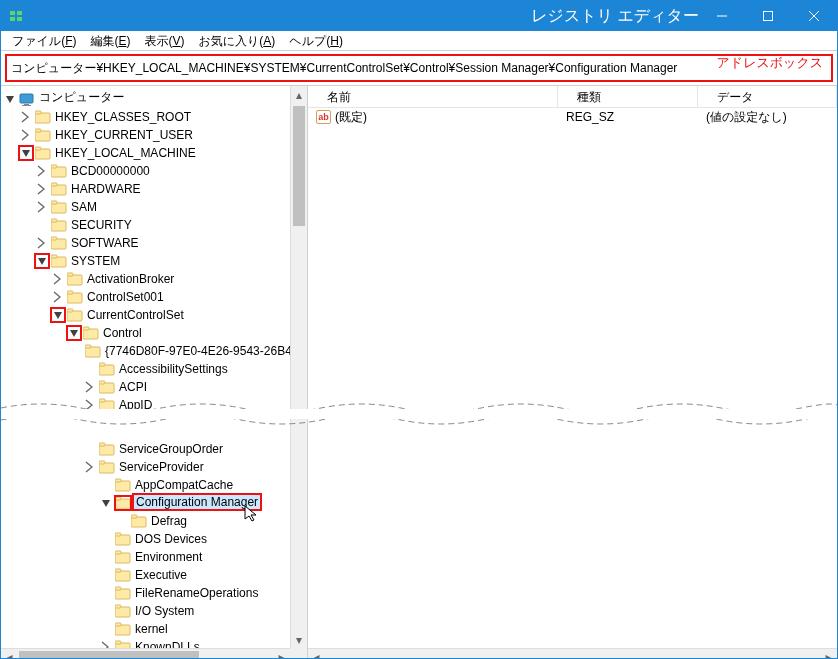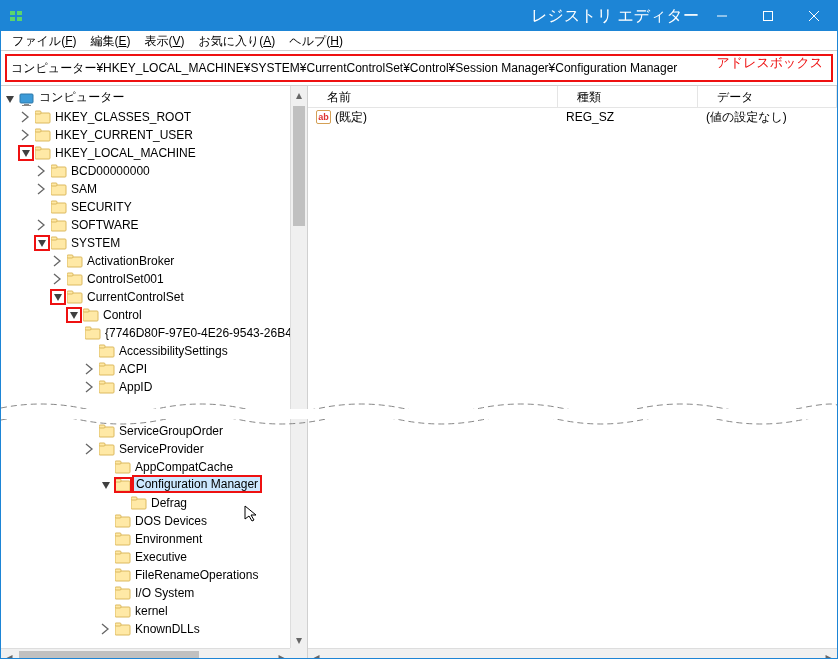--- a/index.html
+++ b/index.html
@@ -191,20 +191,33 @@
             <span class="tw r">
               <svg width="14" height="14">
                 <use href="#twr"></use>
               </svg>
             </span>
             <span class="fld">
               <svg width="16" height="14">
                 <use href="#fld"></use>
               </svg>
             </span>
+            <span class="lbl">HARDWARE</span>
+          </div>
+      <div class="node" style="padding-left:32px">
+            <span class="tw r">
+              <svg width="14" height="14">
+                <use href="#twr"></use>
+              </svg>
+            </span>
+            <span class="fld">
+              <svg width="16" height="14">
+                <use href="#fld"></use>
+              </svg>
+            </span>
             <span class="lbl">SAM</span>
           </div>
       <div class="node" style="padding-left:32px">
             <span class="tw" style="width:14px"></span>
             <span class="fld">
               <svg width="16" height="14">
                 <use href="#fld"></use>
               </svg>
             </span>
             <span class="lbl">SECURITY</span>

